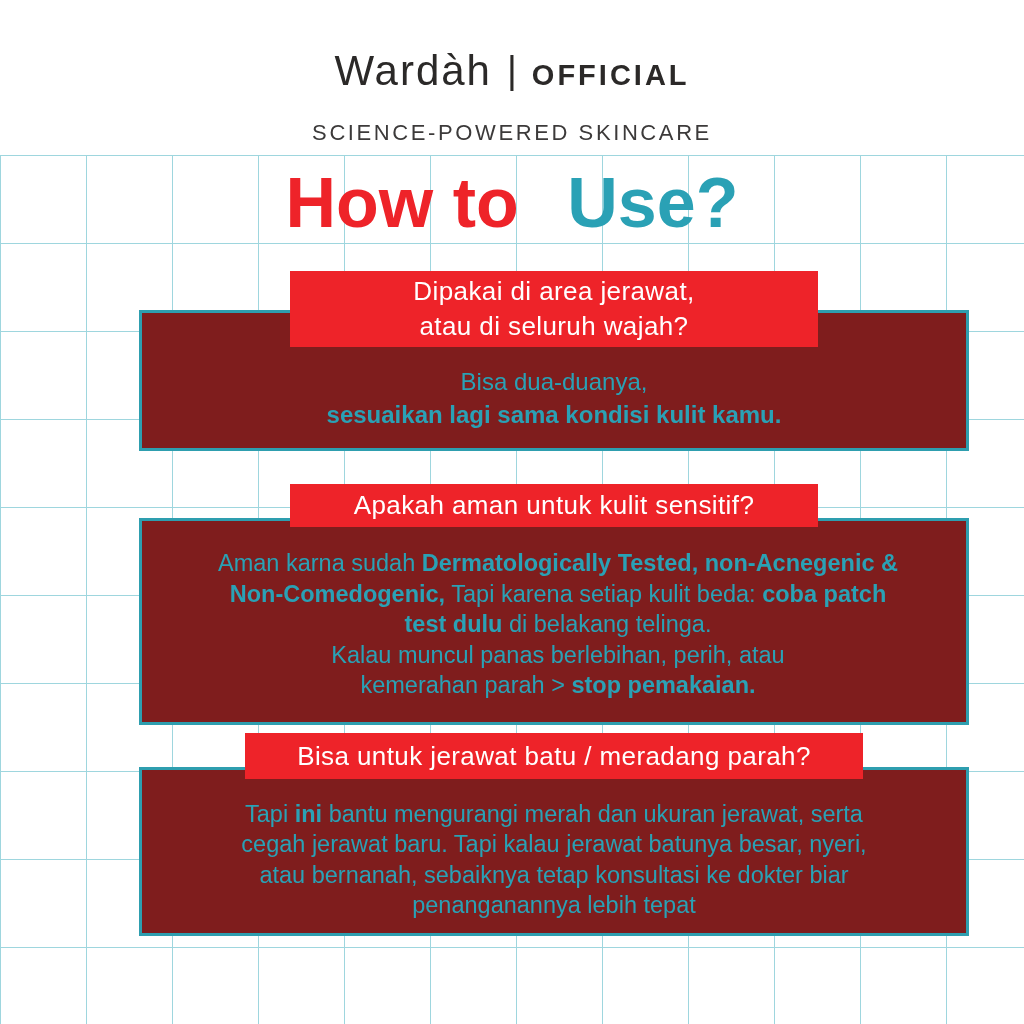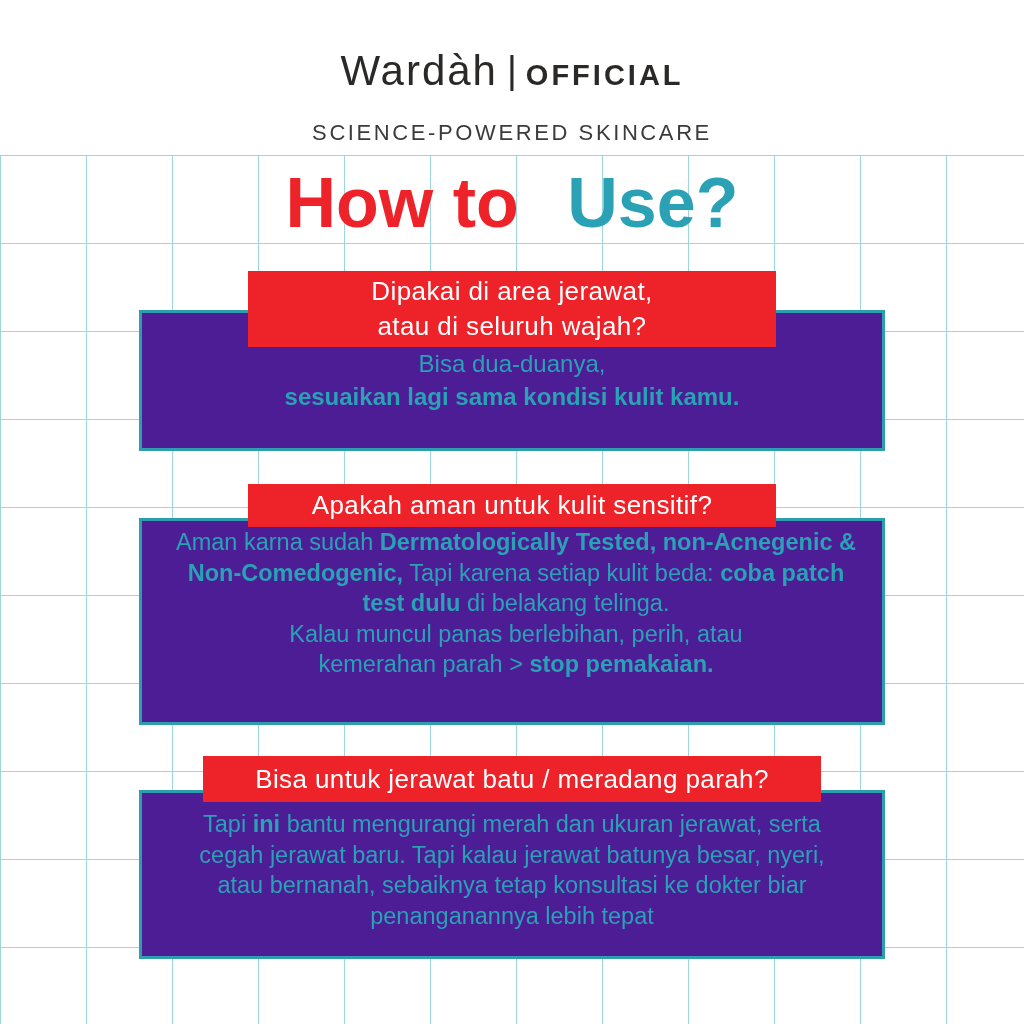--- a/index.html
+++ b/index.html
@@ -16,60 +16,60 @@
       linear-gradient(to right, var(--grid-line,#9ED6DE) 1.5px, transparent 1.5px),
       linear-gradient(to bottom, var(--grid-line,#9ED6DE) 1.5px, transparent 1.5px);
     background-size:86px 88px;
   }
   
   .brand-header {
     position:absolute; top:50px; left:0; width:100%;
     text-align:center; color:var(--logo-ink,#2B2928);
   }
   .logo-row {
-    display:flex; justify-content:center; align-items:baseline; gap:9px;
+    display:flex; justify-content:center; align-items:baseline; gap:15px;
     line-height:1;
   }
   .logo-main { font-size:42px; font-weight:400; letter-spacing:2px; }
   .logo-divider { font-size:38px; font-weight:400; color:var(--logo-ink,#2B2928); position:relative; top:-2px; }
   .logo-official { font-size:29px; font-weight:700; letter-spacing:3px; }
   .tagline {
     margin-top:28px; font-size:22px; font-weight:400; letter-spacing:2.6px;
     color:#3c3a3a;
   }
   
   .title {
     position:absolute; top:163px; left:0; width:100%;
     text-align:center; font-size:70px; font-weight:700; letter-spacing:0px;
     line-height:80px;
   }
   .t-red  { color:var(--red,#EE2329); white-space:pre; }
   .t-teal { color:var(--teal,#2AA1B5);margin-left:29px; }
   
   .faq {
-    position:absolute; left:139px; width:746px; background:#4c1d95;
+    position:absolute; left:139px; width:830px; background:#7f1d1d;
     border:3px solid var(--box-border,#2E9EAF);
-    display:flex; flex-direction:column; align-items:center; justify-content:flex-start;
+    display:flex; flex-direction:column; align-items:center; justify-content:center;
   }
   .banner {
     position:absolute; left:50%; transform:translateX(-50%);
     background:var(--red,#EE2329); color:#ffffff;
     display:flex; flex-direction:column; align-items:center; justify-content:center;
     text-align:center;
   }
   .qline { font-size:26px; font-weight:500; line-height:35px; letter-spacing:0.4px; }
   .answer-text { text-align:center; color:var(--teal,#2AA1B5); }
   .aline { font-size:23.5px; line-height:30.5px; font-weight:400; }
   .aline .bold { font-weight:700; }
   .f1 { top:310px; height:141px; padding-top:34px; }
   .f1 .banner { top:-42px; width:528px; height:76px; }
   .f1 .aline { font-size:24px; line-height:33px; }
   .f2 { top:518px; height:207px; padding-top:6px;padding-left:8px; }
   .f2 .banner { top:-37px; width:528px; height:43px; }
-  .f3 { top:790px; height:169px; padding-top:16px; }
+  .f3 { top:767px; height:169px; padding-top:16px; }
   .f3 .banner { top:-37px; width:618px; height:46px; }
 </style>
 </head>
 <body>
 
 <div class="canvas">
 
   <div class="grid-bg"></div>
 
   <header class="brand-header">

